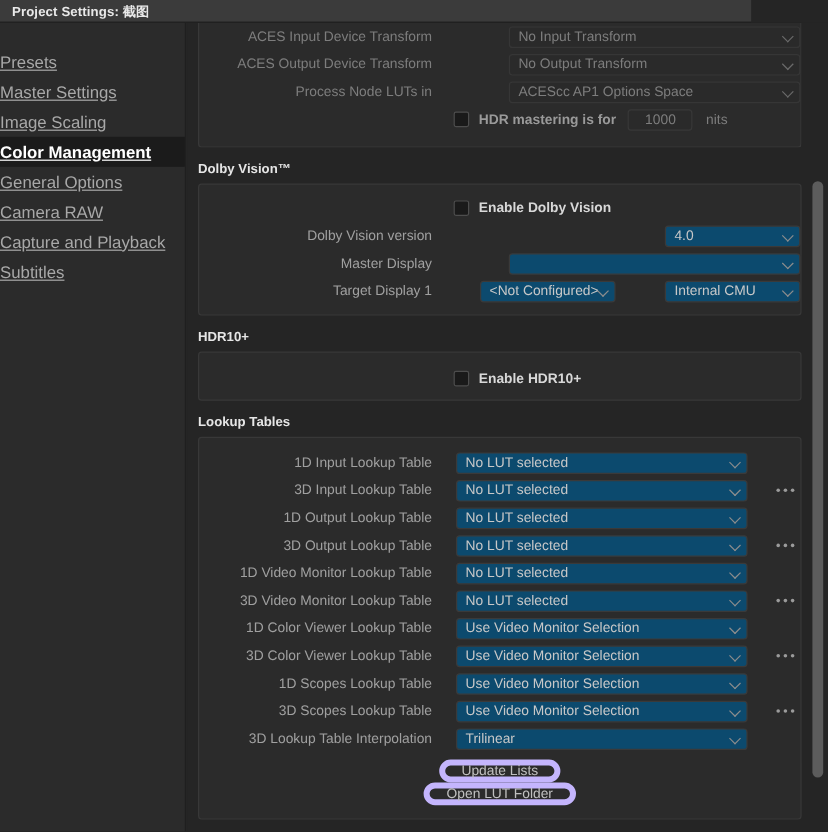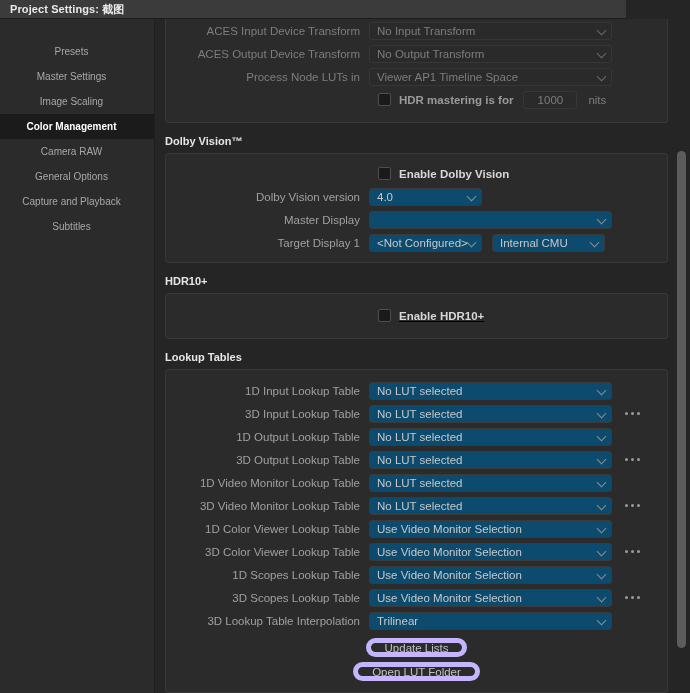--- a/index.html
+++ b/index.html
@@ -36,25 +36,26 @@
   
   .sidebar {
     position: absolute; left: 0; top: 19px;
     width: 155px; height: 674px;
     background: #2b2b2b;
     border-right: 1px solid #1f1f1f;
     padding-top: 20px;
   }
   .side-item {
     height: 25px;
-    display: flex; align-items: center; justify-content: center;
+    display: flex; align-items: center; justify-content: flex-start;
     padding-right: 11px;
-    font-size: 10px;
+    font-size: 14px;
     color: #a8a8a8;
     white-space: nowrap;
+    text-decoration: underline;
   }
   .side-item.selected {
     background: #1b1b1b;
     color: #ffffff;
     font-weight: bold;
   }
 
   
   .content {
     position: absolute; left: 156px; top: 19px;
@@ -85,20 +86,21 @@
     border-top-right-radius: 0;
     margin-top: 0;
     padding-top: 0;
   }
 
   
   .row {
     display: flex;
     align-items: center;
     height: 23px;
+    justify-content: space-between;
   }
   .row .lbl {
     width: 203px;
     text-align: right;
     padding-right: 9px;
     font-size: 11.5px;
     color: #a0a0a0;
     white-space: nowrap;
     overflow: hidden;
   }
@@ -239,24 +241,24 @@
       <div class="side-item">
         <span>Master Settings</span>
       </div>
       <div class="side-item">
         <span>Image Scaling</span>
       </div>
       <div class="side-item selected">
         <span>Color Management</span>
       </div>
       <div class="side-item">
+        <span>General Options</span>
+      </div>
+      <div class="side-item">
         <span>Camera RAW</span>
-      </div>
-      <div class="side-item">
-        <span>General Options</span>
       </div>
       <div class="side-item">
         <span>Capture and Playback</span>
       </div>
       <div class="side-item">
         <span>Subtitles</span>
       </div>
     </div>
 
   <div class="content" id="content">
@@ -273,21 +275,21 @@
           <div class="row">
             <div class="lbl dim">ACES Output Device Transform</div>
             <div class="dd w-wide dim">
               <span>No Output Transform</span>
               <span class="chev"></span>
             </div>
           </div>
           <div class="row">
             <div class="lbl dim">Process Node LUTs in</div>
             <div class="dd w-wide dim">
-              <span>Viewer AP1 Timeline Space</span>
+              <span>ACEScc AP1 Options Space</span>
               <span class="chev"></span>
             </div>
           </div>
         </div>
       <div class="cbrow" style="padding-left:212px;">
         <div class="cbox"></div>
         <span class="cblabel dim">HDR mastering is for</span>
         <div class="numfield">1000</div>
         <span class="unit">nits</span>
       </div>
@@ -325,21 +327,21 @@
         <div class="dd w-half" style="margin-left:10px;">
           <span>Internal CMU</span>
           <span class="chev"></span>
         </div>
       </div>
     </div>
 
     <div class="gap"></div>
 
     <div class="section-title">HDR10+</div>
-    <div class="panel" style="padding:10px 0 11px;text-decoration:underline;">
+    <div class="panel" style="padding:10px 0 6px;">
       <div class="cbrow" style="padding-left:212px;">
         <div class="cbox"></div>
         <span class="cblabel">Enable HDR10+</span>
       </div>
     </div>
 
     <div class="gap"></div>
 
     <div class="section-title">Lookup Tables</div>
     <div class="panel" style="padding:9px 0 11px;">
@@ -473,21 +475,21 @@
             <div class="ell empty">
               <i></i>
               <i></i>
               <i></i>
             </div>
           </div>
         </div>
       <div class="pillwrap" style="margin-top:6px;">
         <button class="pill">Update Lists</button>
       </div>
-      <div class="pillwrap" style="margin-top:5px;">
+      <div class="pillwrap" style="margin-top:0;">
         <button class="pill">Open LUT Folder</button>
       </div>
     </div>
 
   </div>
 
   <div class="scrollbar">
     <div class="scrollthumb"></div>
   </div>
 

